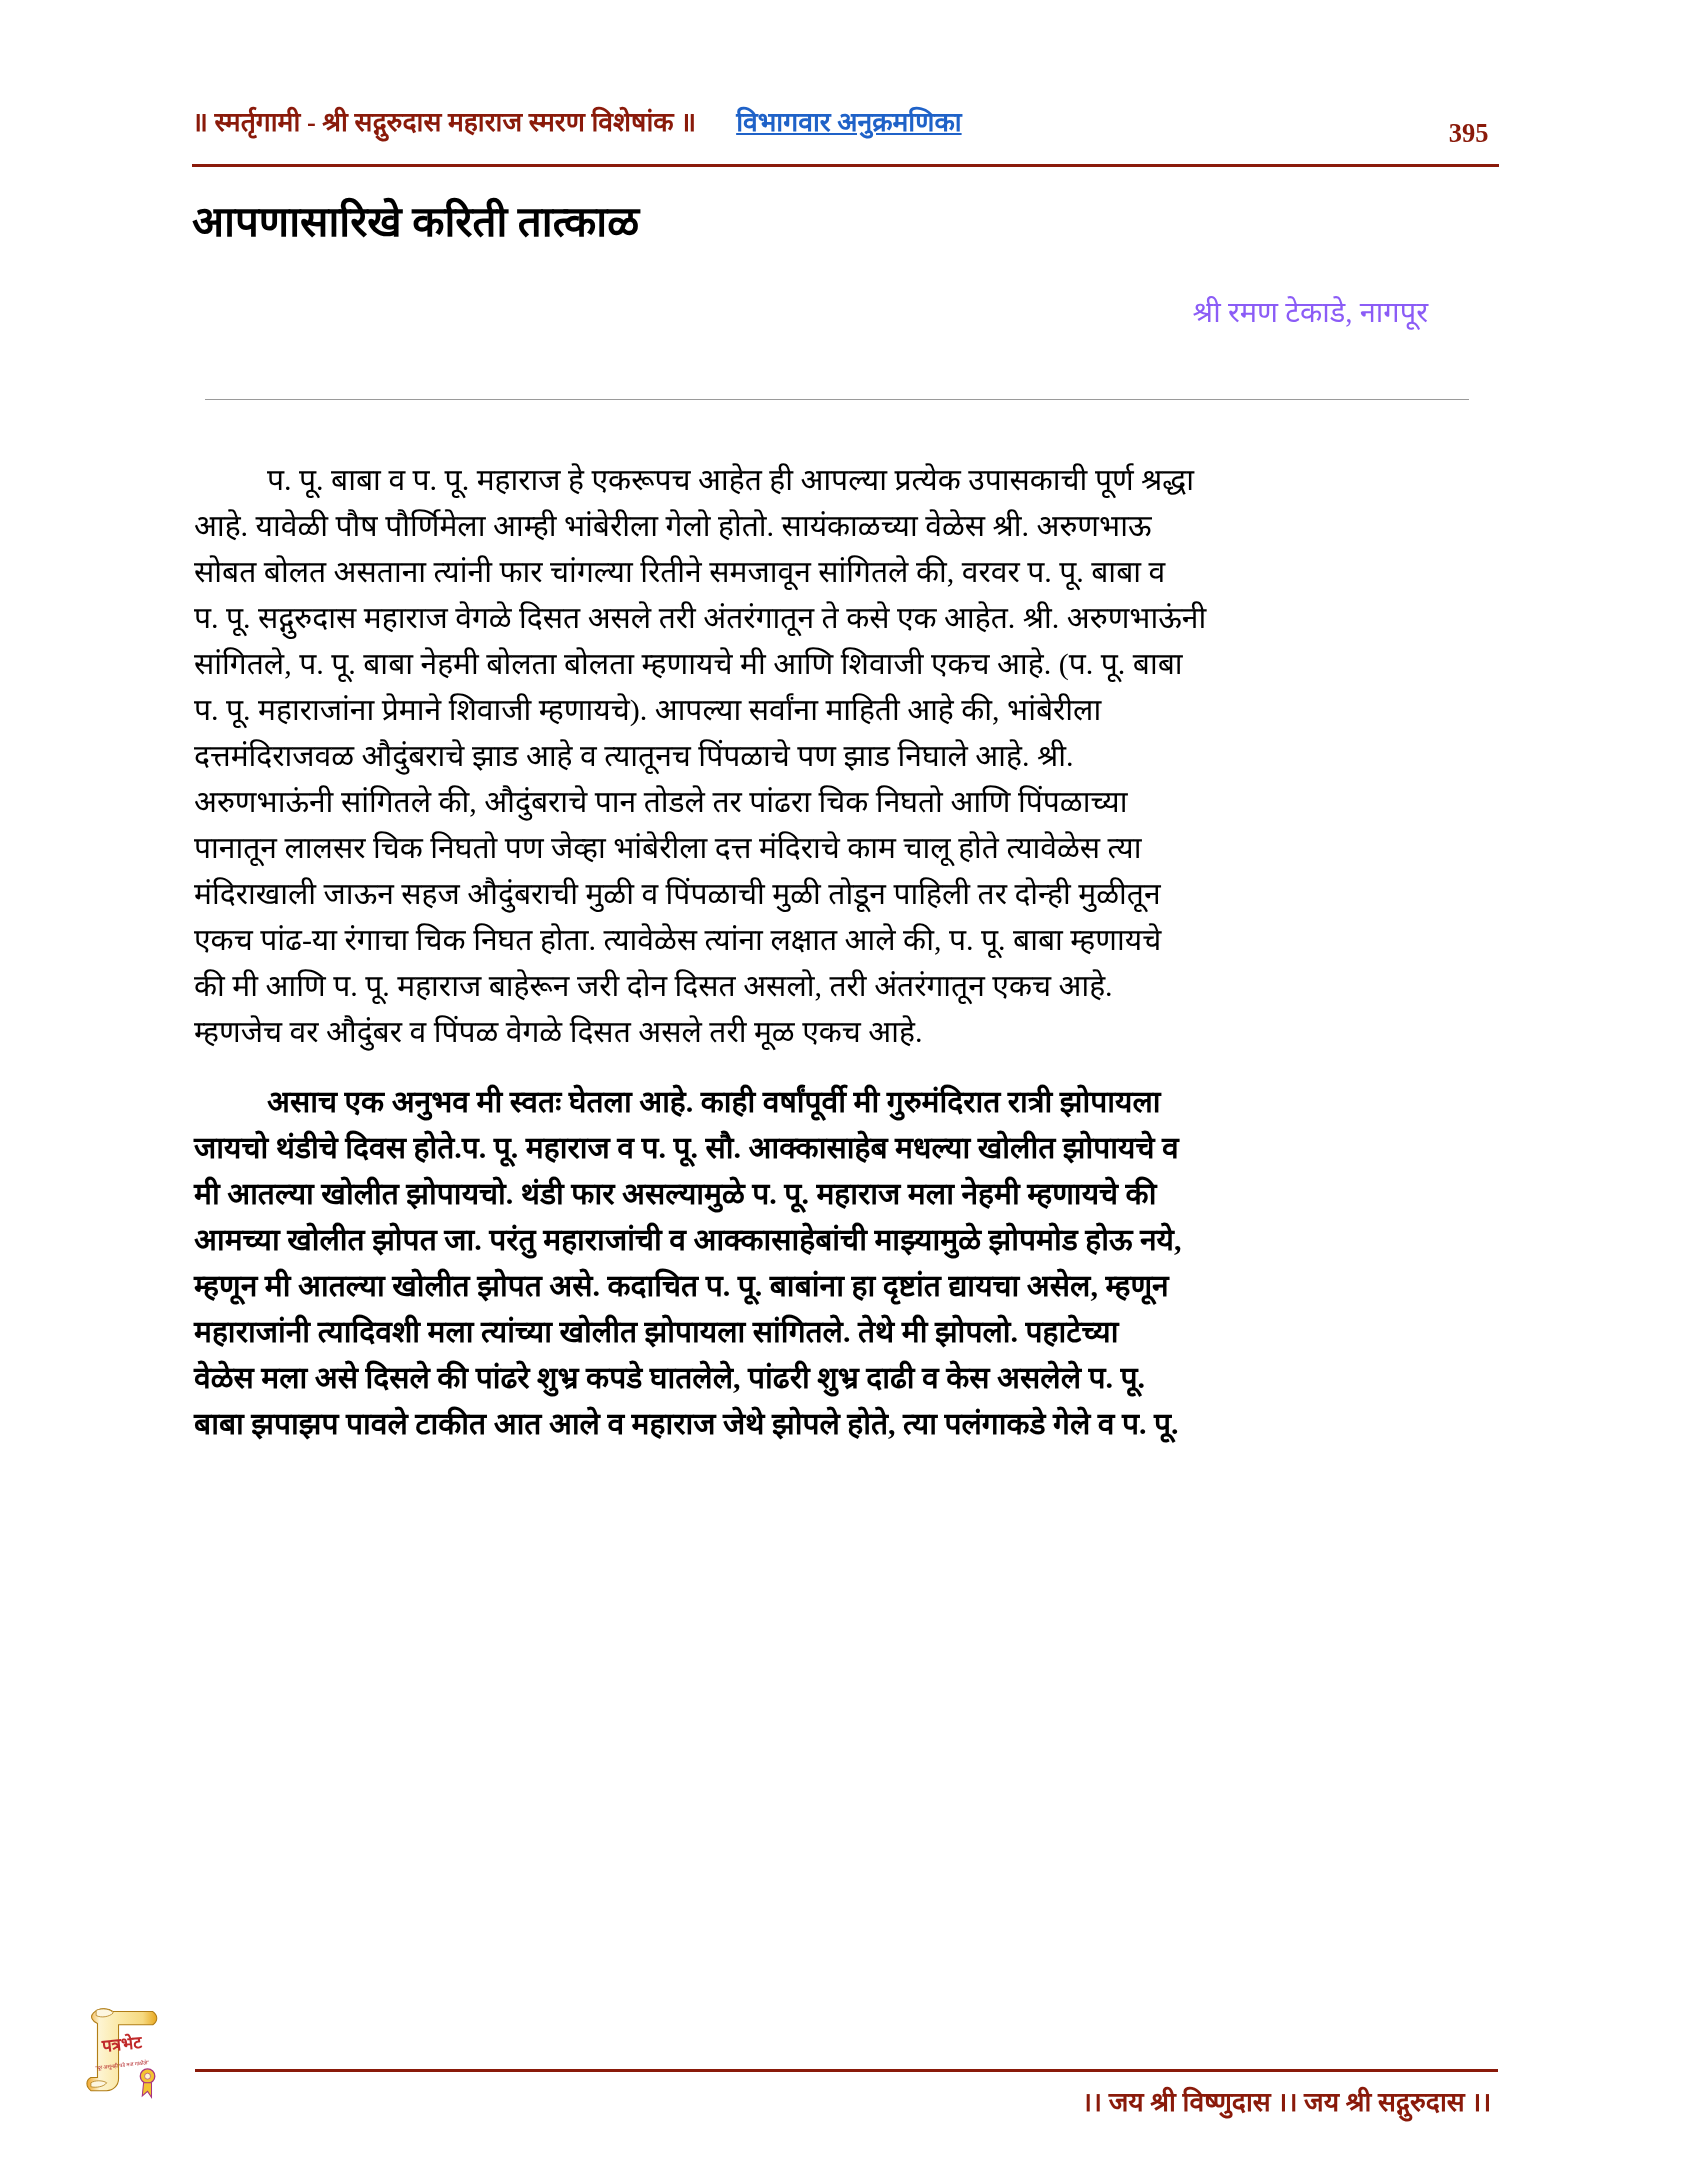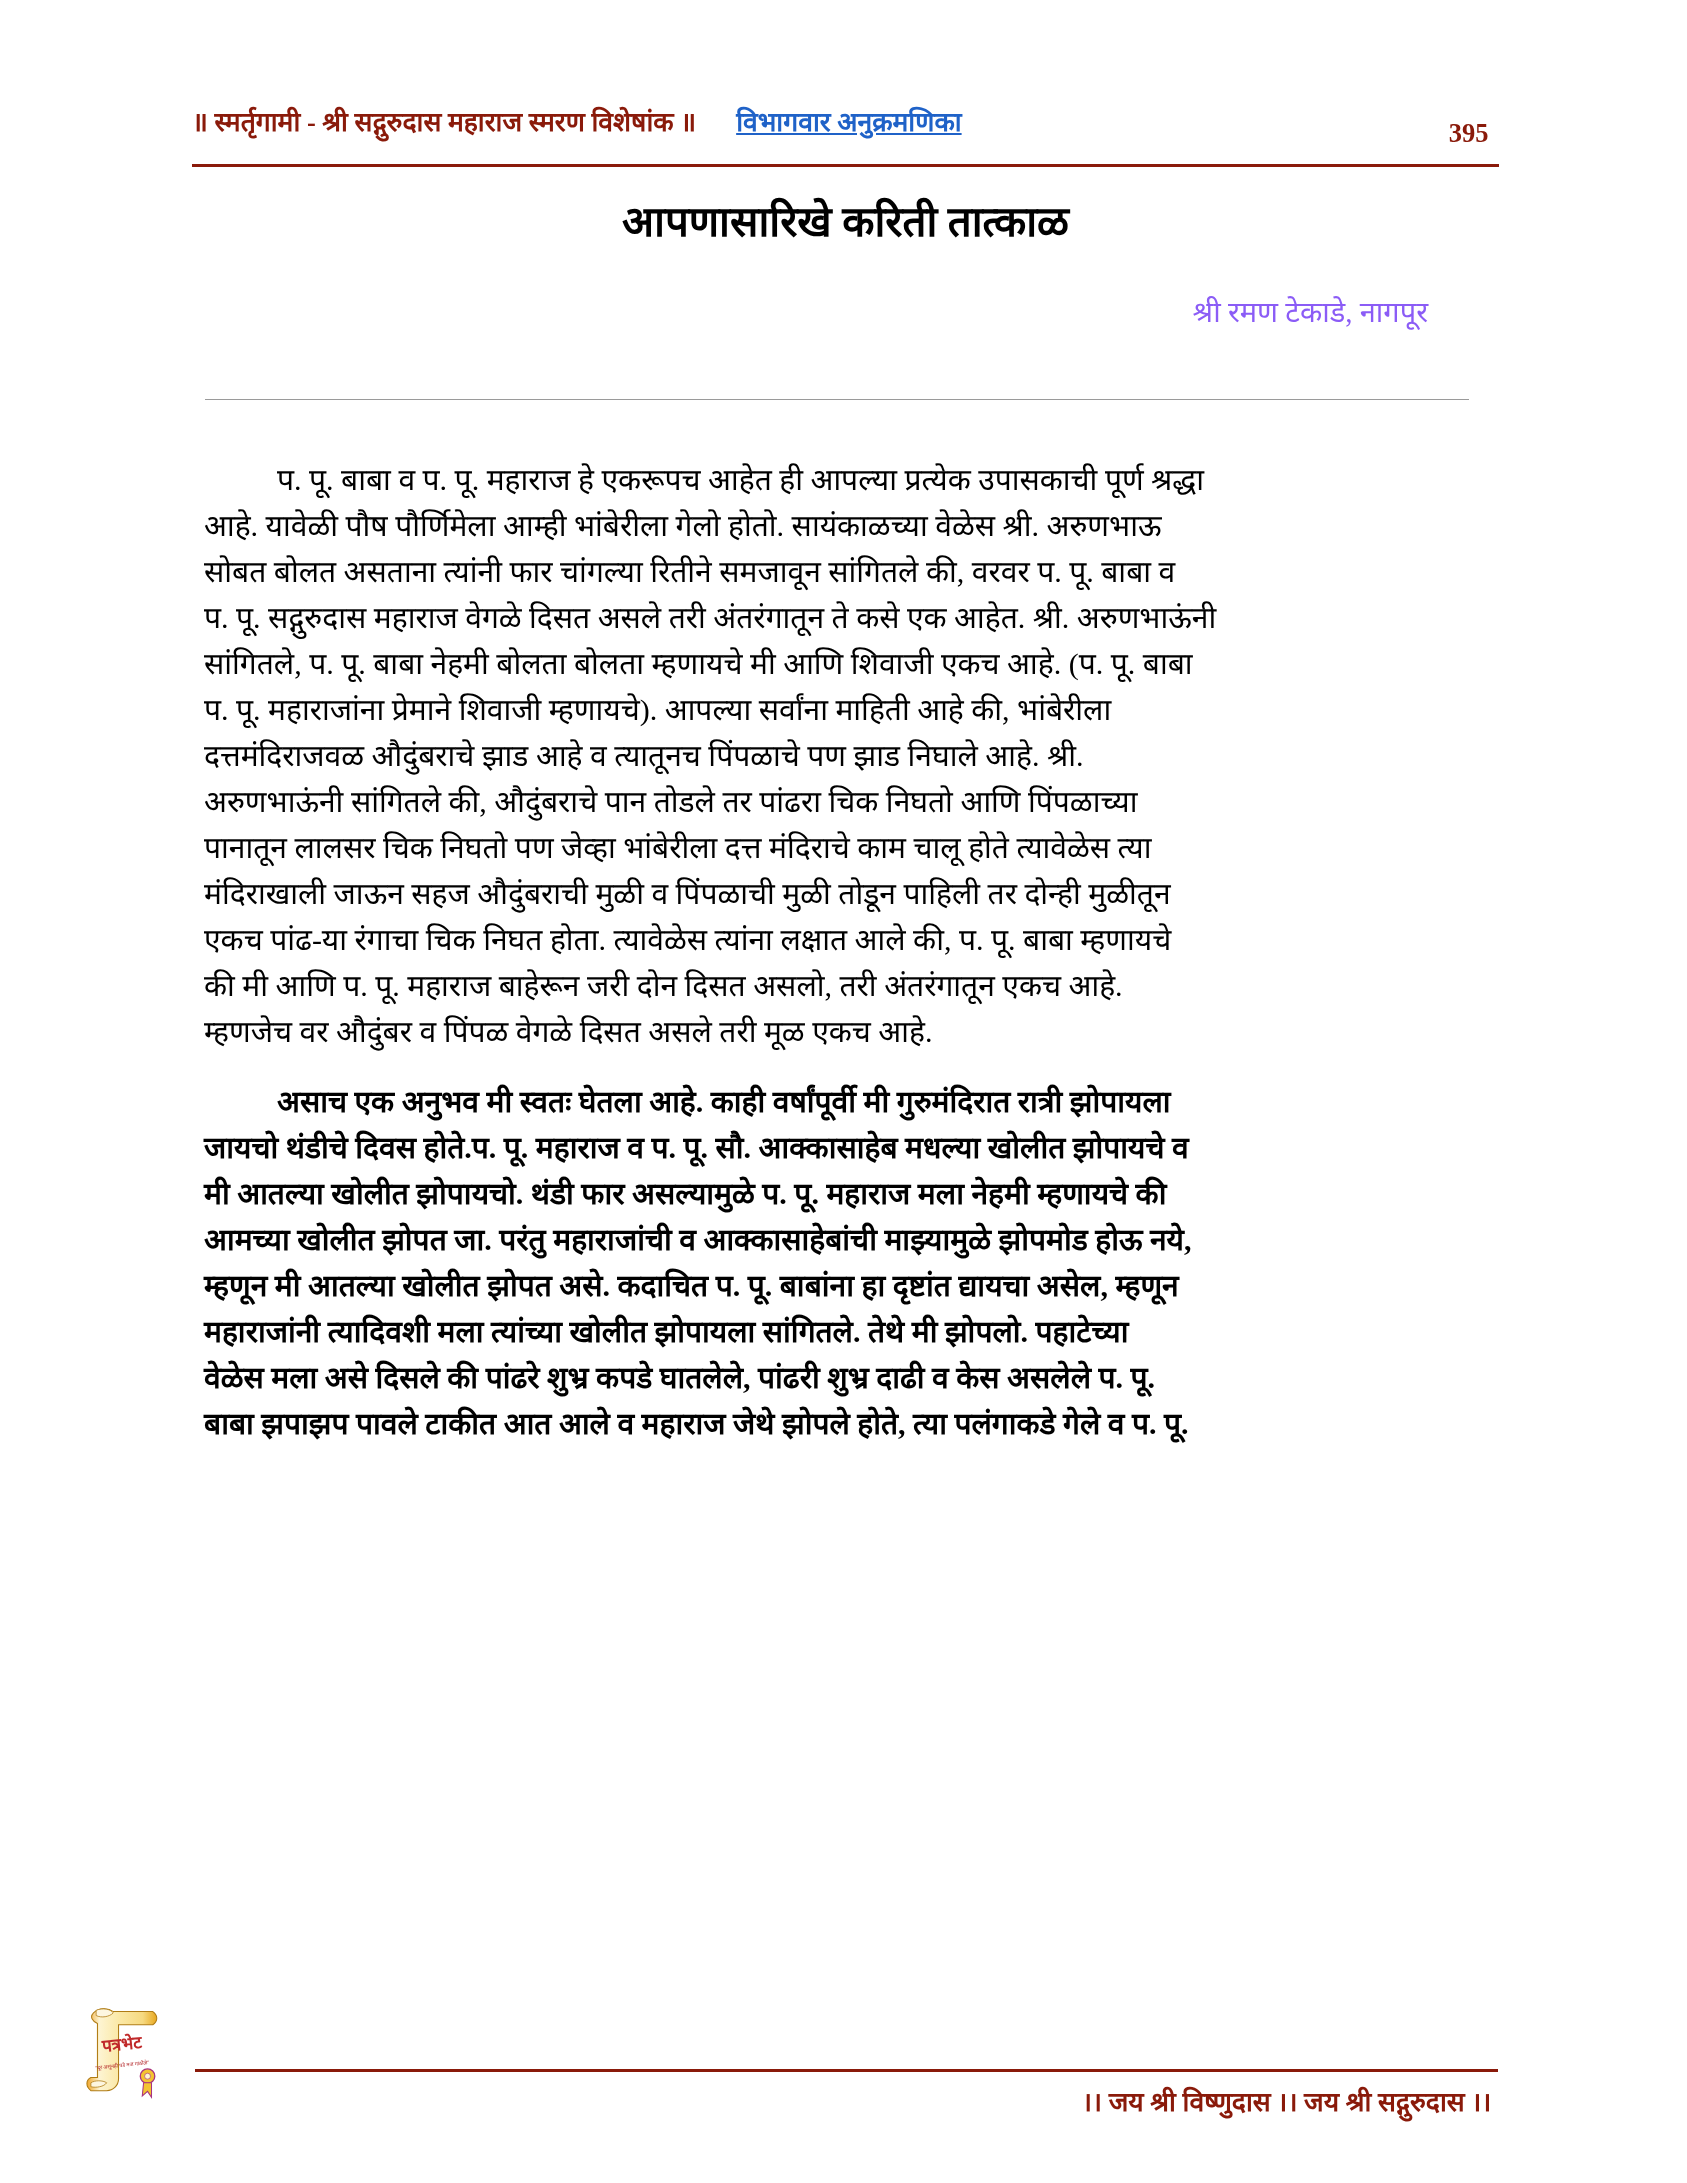--- a/index.html
+++ b/index.html
@@ -60,21 +60,21 @@
     height: 0;
     border-top: 3.3px solid #8a1a0a;
   }
 
   
   .doc-title {
     position: absolute;
     left: 192px;
     top: 198px;
     width: 1307px;
-    text-align: center;
+    text-align: left;
     font-size: 42px;
     font-weight: bold;
     color: #000000;
     line-height: 1.15;
   }
   .byline {
     position: absolute;
     left: 192px;
     top: 291px;
     width: 1307px;
@@ -89,21 +89,21 @@
     left: 205px;
     top: 399px;
     width: 1264px;
     height: 0;
     border-top: 1.3px solid #9a9a9a;
   }
 
   
   .body-area {
     position: absolute;
-    left: 204px;
+    left: 194px;
     top: 457px;
     width: 1310px;
   }
   .para {
     font-size: 30px;
     color: #000000;
     line-height: 1.0;
     margin: 0;
   }
   .para + .para {

